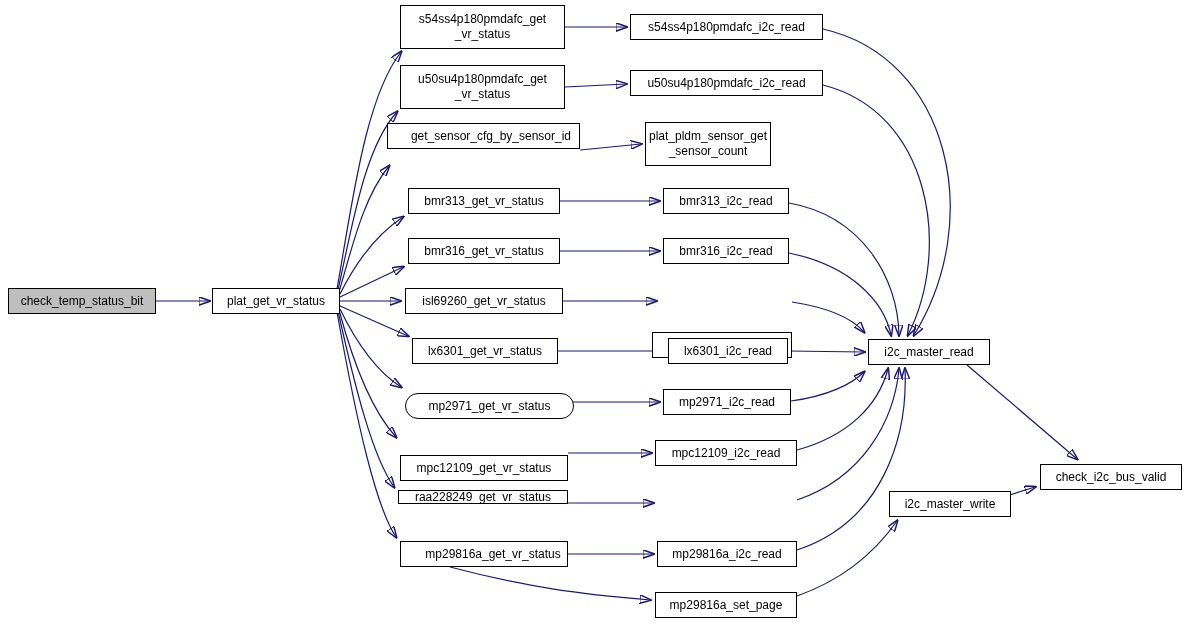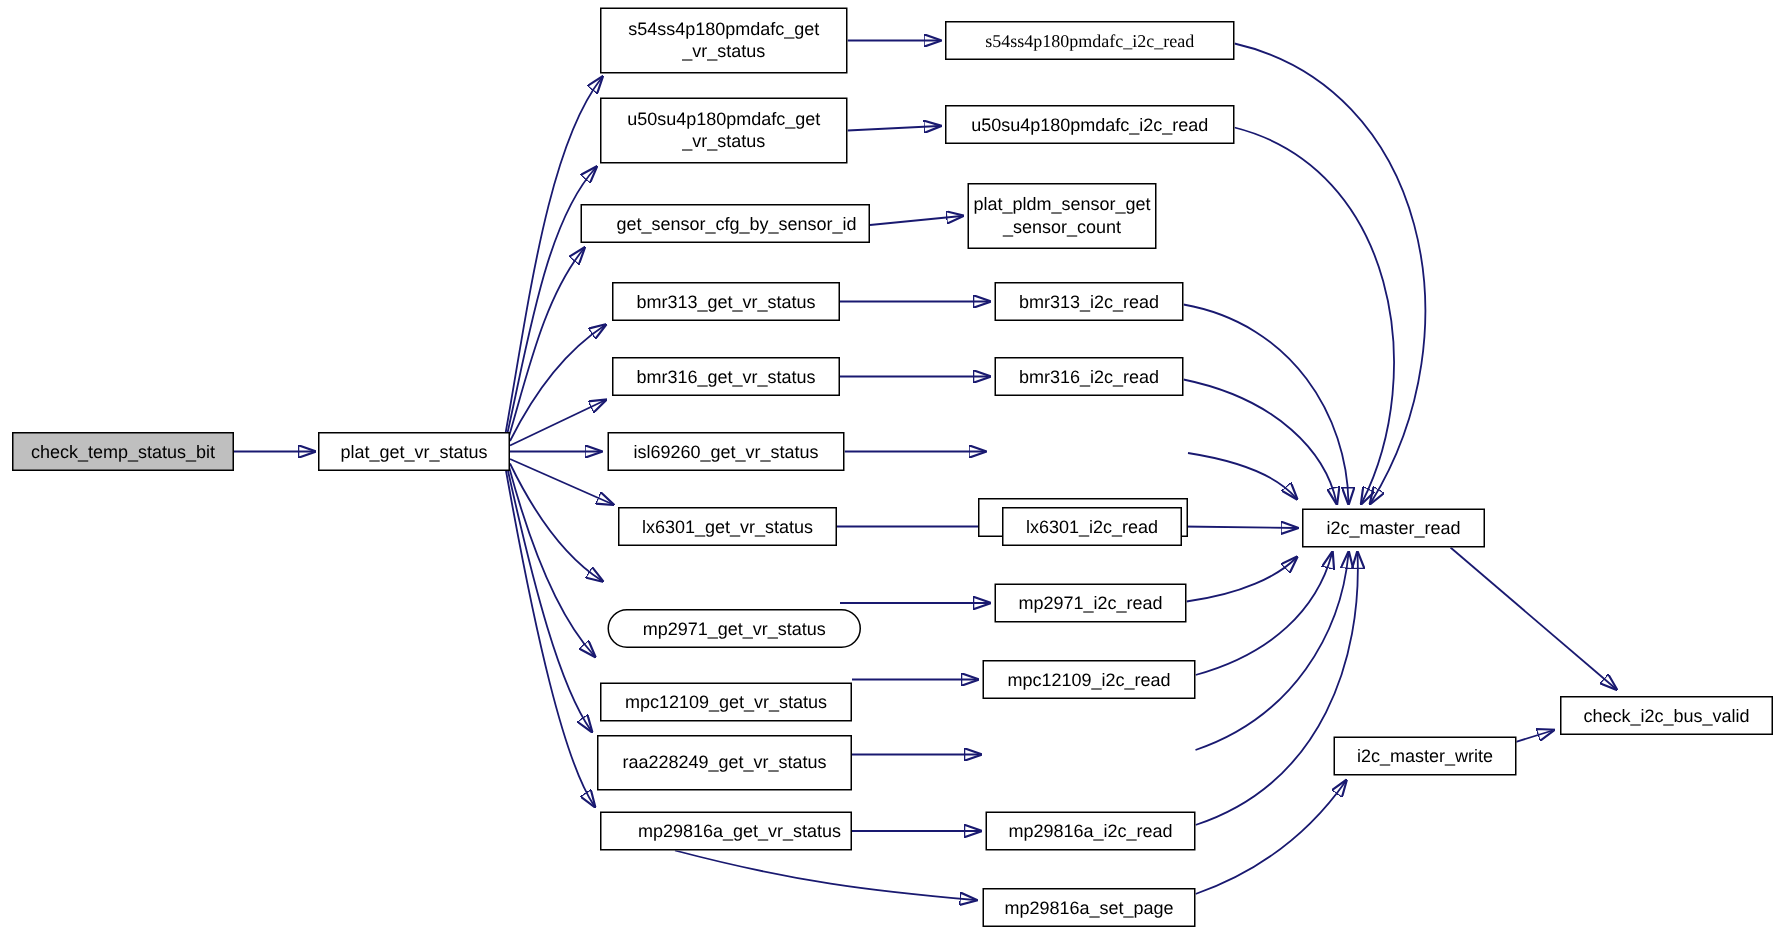--- a/index.html
+++ b/index.html
@@ -77,31 +77,31 @@
     <path d="M990,501 L1035,487" marker-end="url(#arrow)"></path>
   </svg>
 
   <div class="node" style="left:212px; top:288px; width:128px; height:26px;">plat_get_vr_status</div>
   <div class="node root" style="left:8px; top:288px; width:148px; height:26px;">check_temp_status_bit</div>
 
   <div class="node" style="left:400px; top:5px; width:165px; height:44px;">s54ss4p180pmdafc_get
 _vr_status</div>
   <div class="node" style="left:400px; top:65px; width:165px; height:44px;">u50su4p180pmdafc_get
 _vr_status</div>
-  <div class="node" style="left:387px; top:136px; width:193px; height:26px;padding-left:17px;">get_sensor_cfg_by_sensor_id</div>
+  <div class="node" style="left:387px; top:123px; width:193px; height:26px;padding-left:17px;">get_sensor_cfg_by_sensor_id</div>
   <div class="node" style="left:408px; top:188px; width:152px; height:26px;">bmr313_get_vr_status</div>
   <div class="node" style="left:408px; top:238px; width:152px; height:26px;">bmr316_get_vr_status</div>
   <div class="node" style="left:405px; top:288px; width:158px; height:26px;">isl69260_get_vr_status</div>
   <div class="node" style="left:412px; top:338px; width:146px; height:26px;">lx6301_get_vr_status</div>
-  <div class="node" style="left:405px; top:406px; width:169px; height:26px;border-radius:13px;">mp2971_get_vr_status</div>
+  <div class="node" style="left:405px; top:393px; width:169px; height:26px;border-radius:13px;">mp2971_get_vr_status</div>
   <div class="node" style="left:400px; top:455px; width:168px; height:26px;">mpc12109_get_vr_status</div>
-  <div class="node" style="left:398px; top:490px; width:170px; height:37px;">raa228249_get_vr_status</div>
+  <div class="node" style="left:398px; top:490px; width:170px; height:14px;">raa228249_get_vr_status</div>
   <div class="node" style="left:400px; top:541px; width:168px; height:26px;padding-left:20px;">mp29816a_get_vr_status</div>
 
-  <div class="node" style="left:630px; top:14px; width:193px; height:26px;font-family:Liberation Serif, serif;">s54ss4p180pmdafc_i2c_read</div>
+  <div class="node" style="left:630px; top:14px; width:193px; height:26px;">s54ss4p180pmdafc_i2c_read</div>
   <div class="node" style="left:630px; top:70px; width:193px; height:26px;">u50su4p180pmdafc_i2c_read</div>
   <div class="node" style="left:645px; top:122px; width:126px; height:44px;">plat_pldm_sensor_get
 _sensor_count</div>
   <div class="node" style="left:663px; top:188px; width:126px; height:26px;">bmr313_i2c_read</div>
   <div class="node" style="left:663px; top:238px; width:126px; height:26px;">bmr316_i2c_read</div>
   <div class="node" style="left:652px; top:288px; width:140px; height:26px;margin-top:44px;">isl69260_i2c_read</div>
   <div class="node" style="left:668px; top:338px; width:120px; height:26px;">lx6301_i2c_read</div>
   <div class="node" style="left:663px; top:389px; width:128px; height:26px;">mp2971_i2c_read</div>
   <div class="node" style="left:655px; top:440px; width:142px; height:26px;">mpc12109_i2c_read</div>
   <div class="node" style="left:657px; top:541px; width:140px; height:26px;">mp29816a_i2c_read</div>

